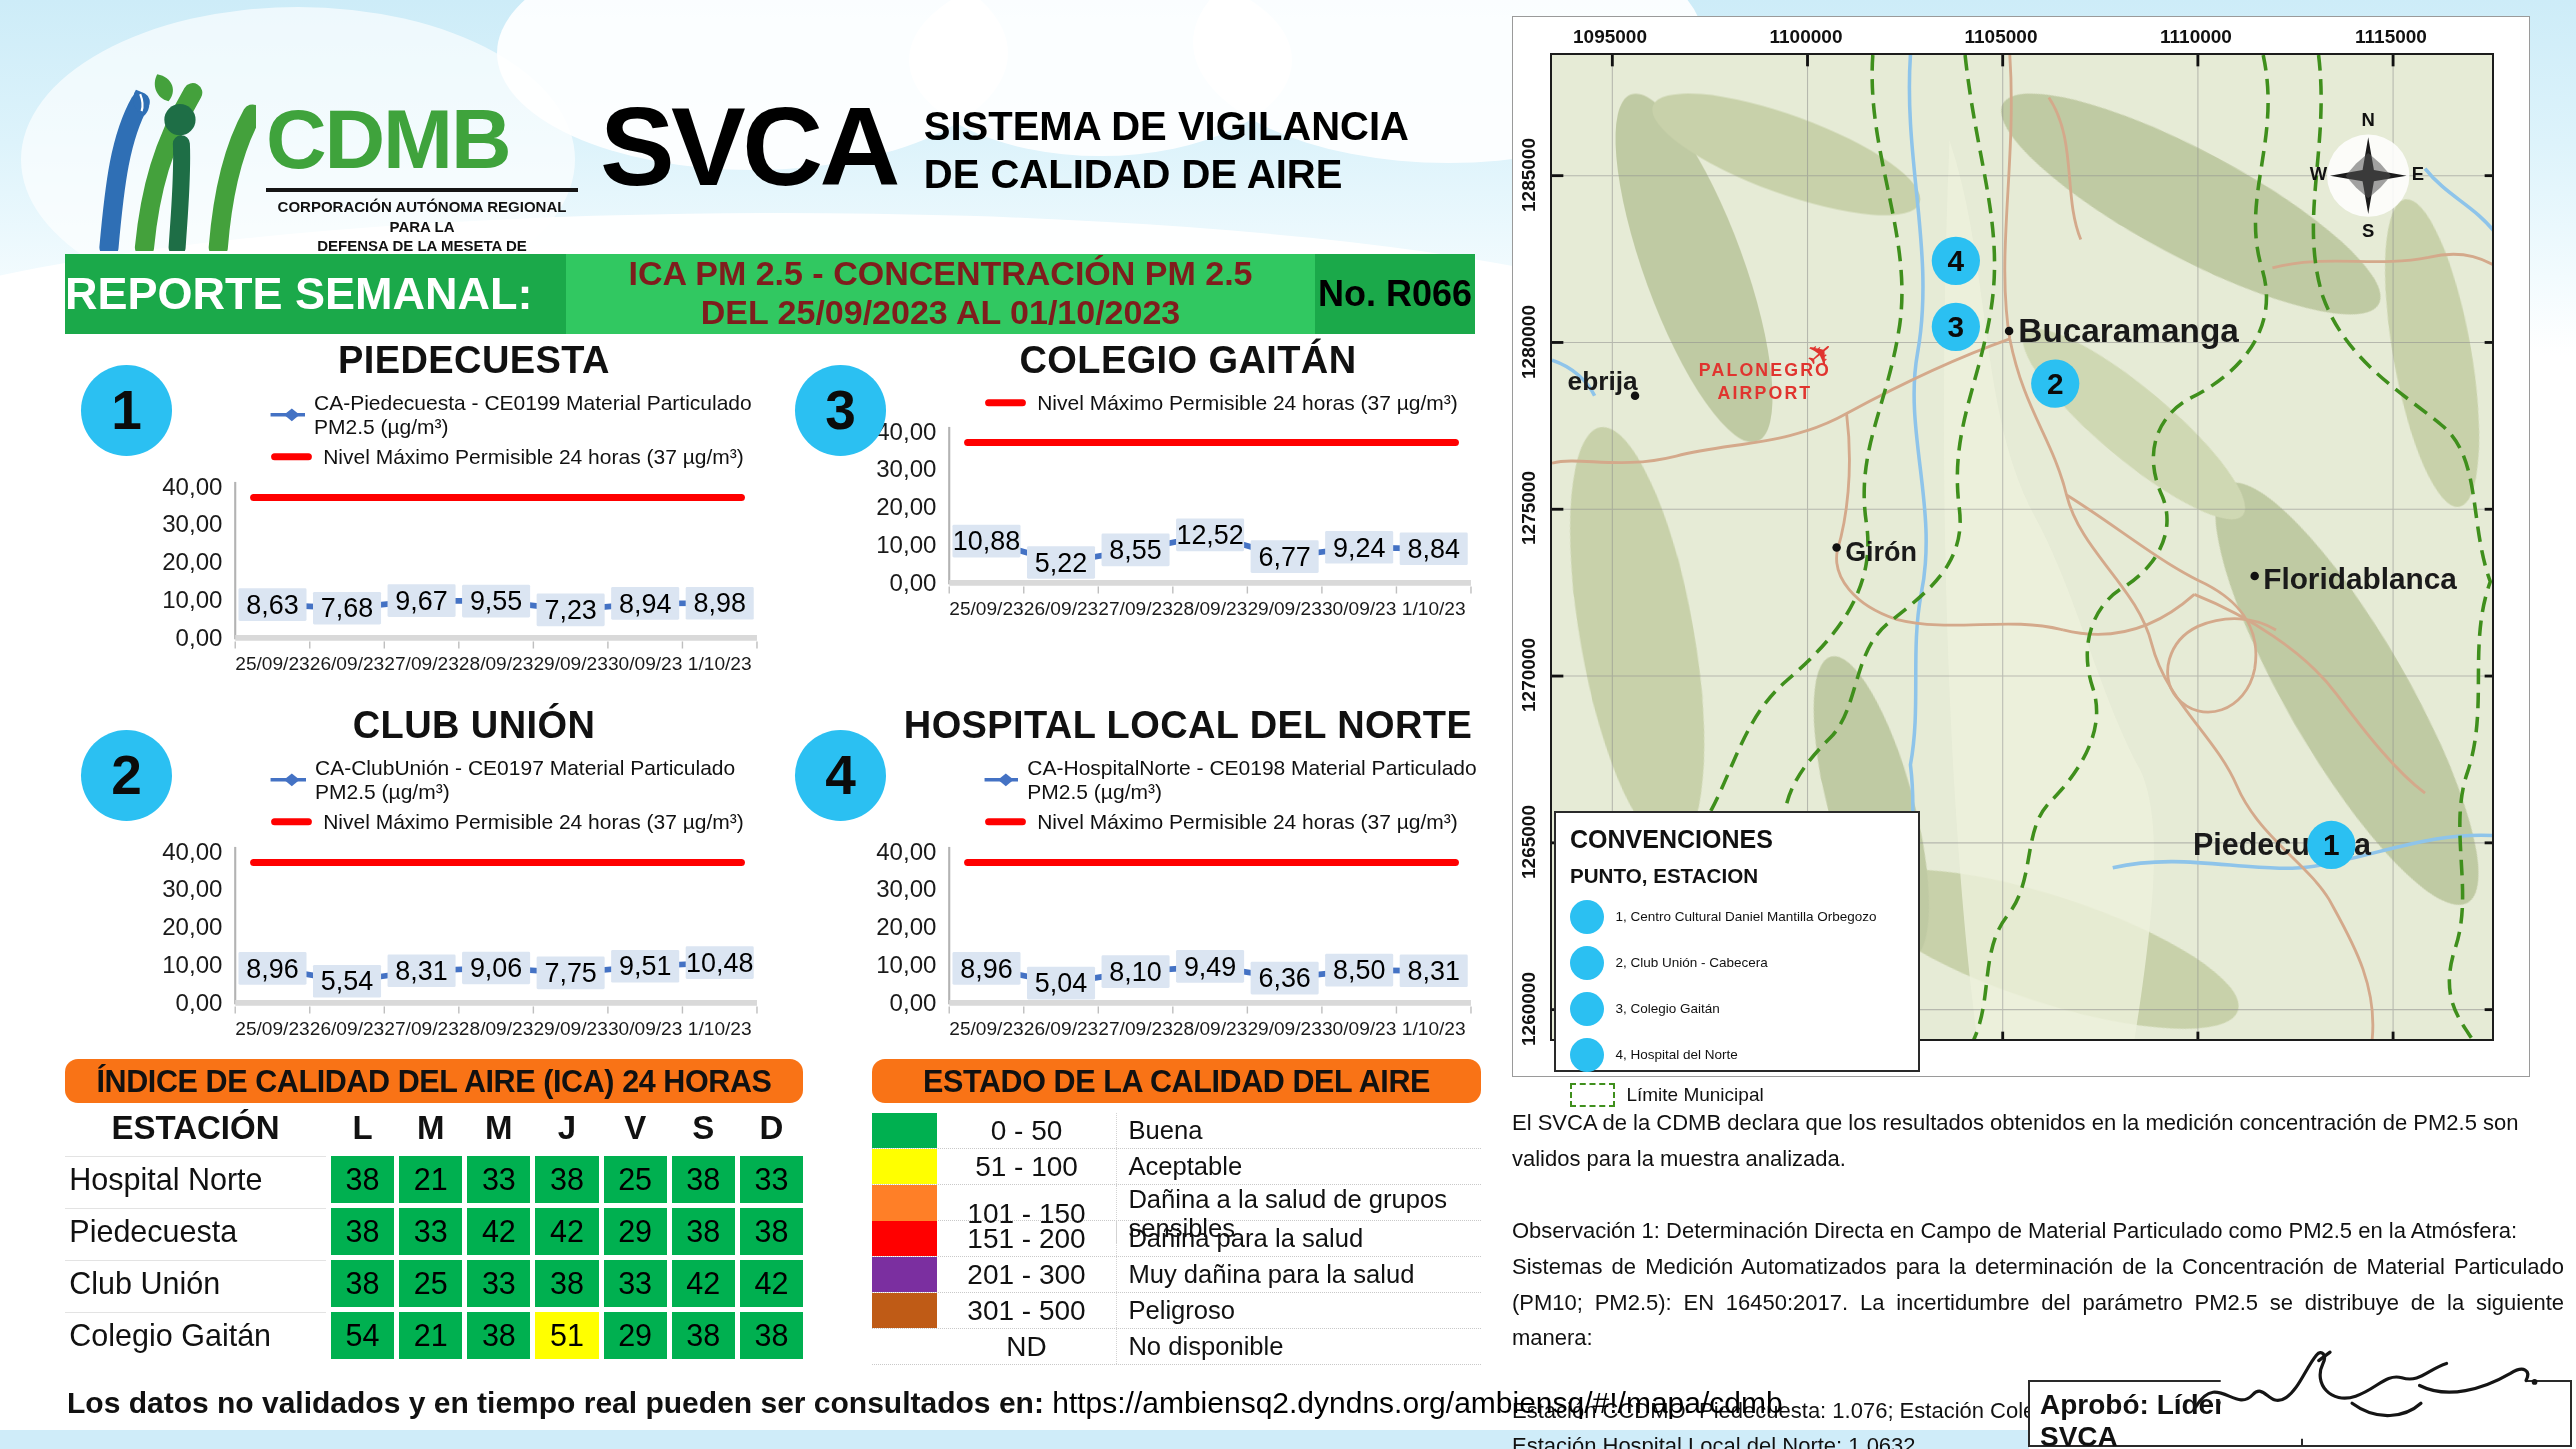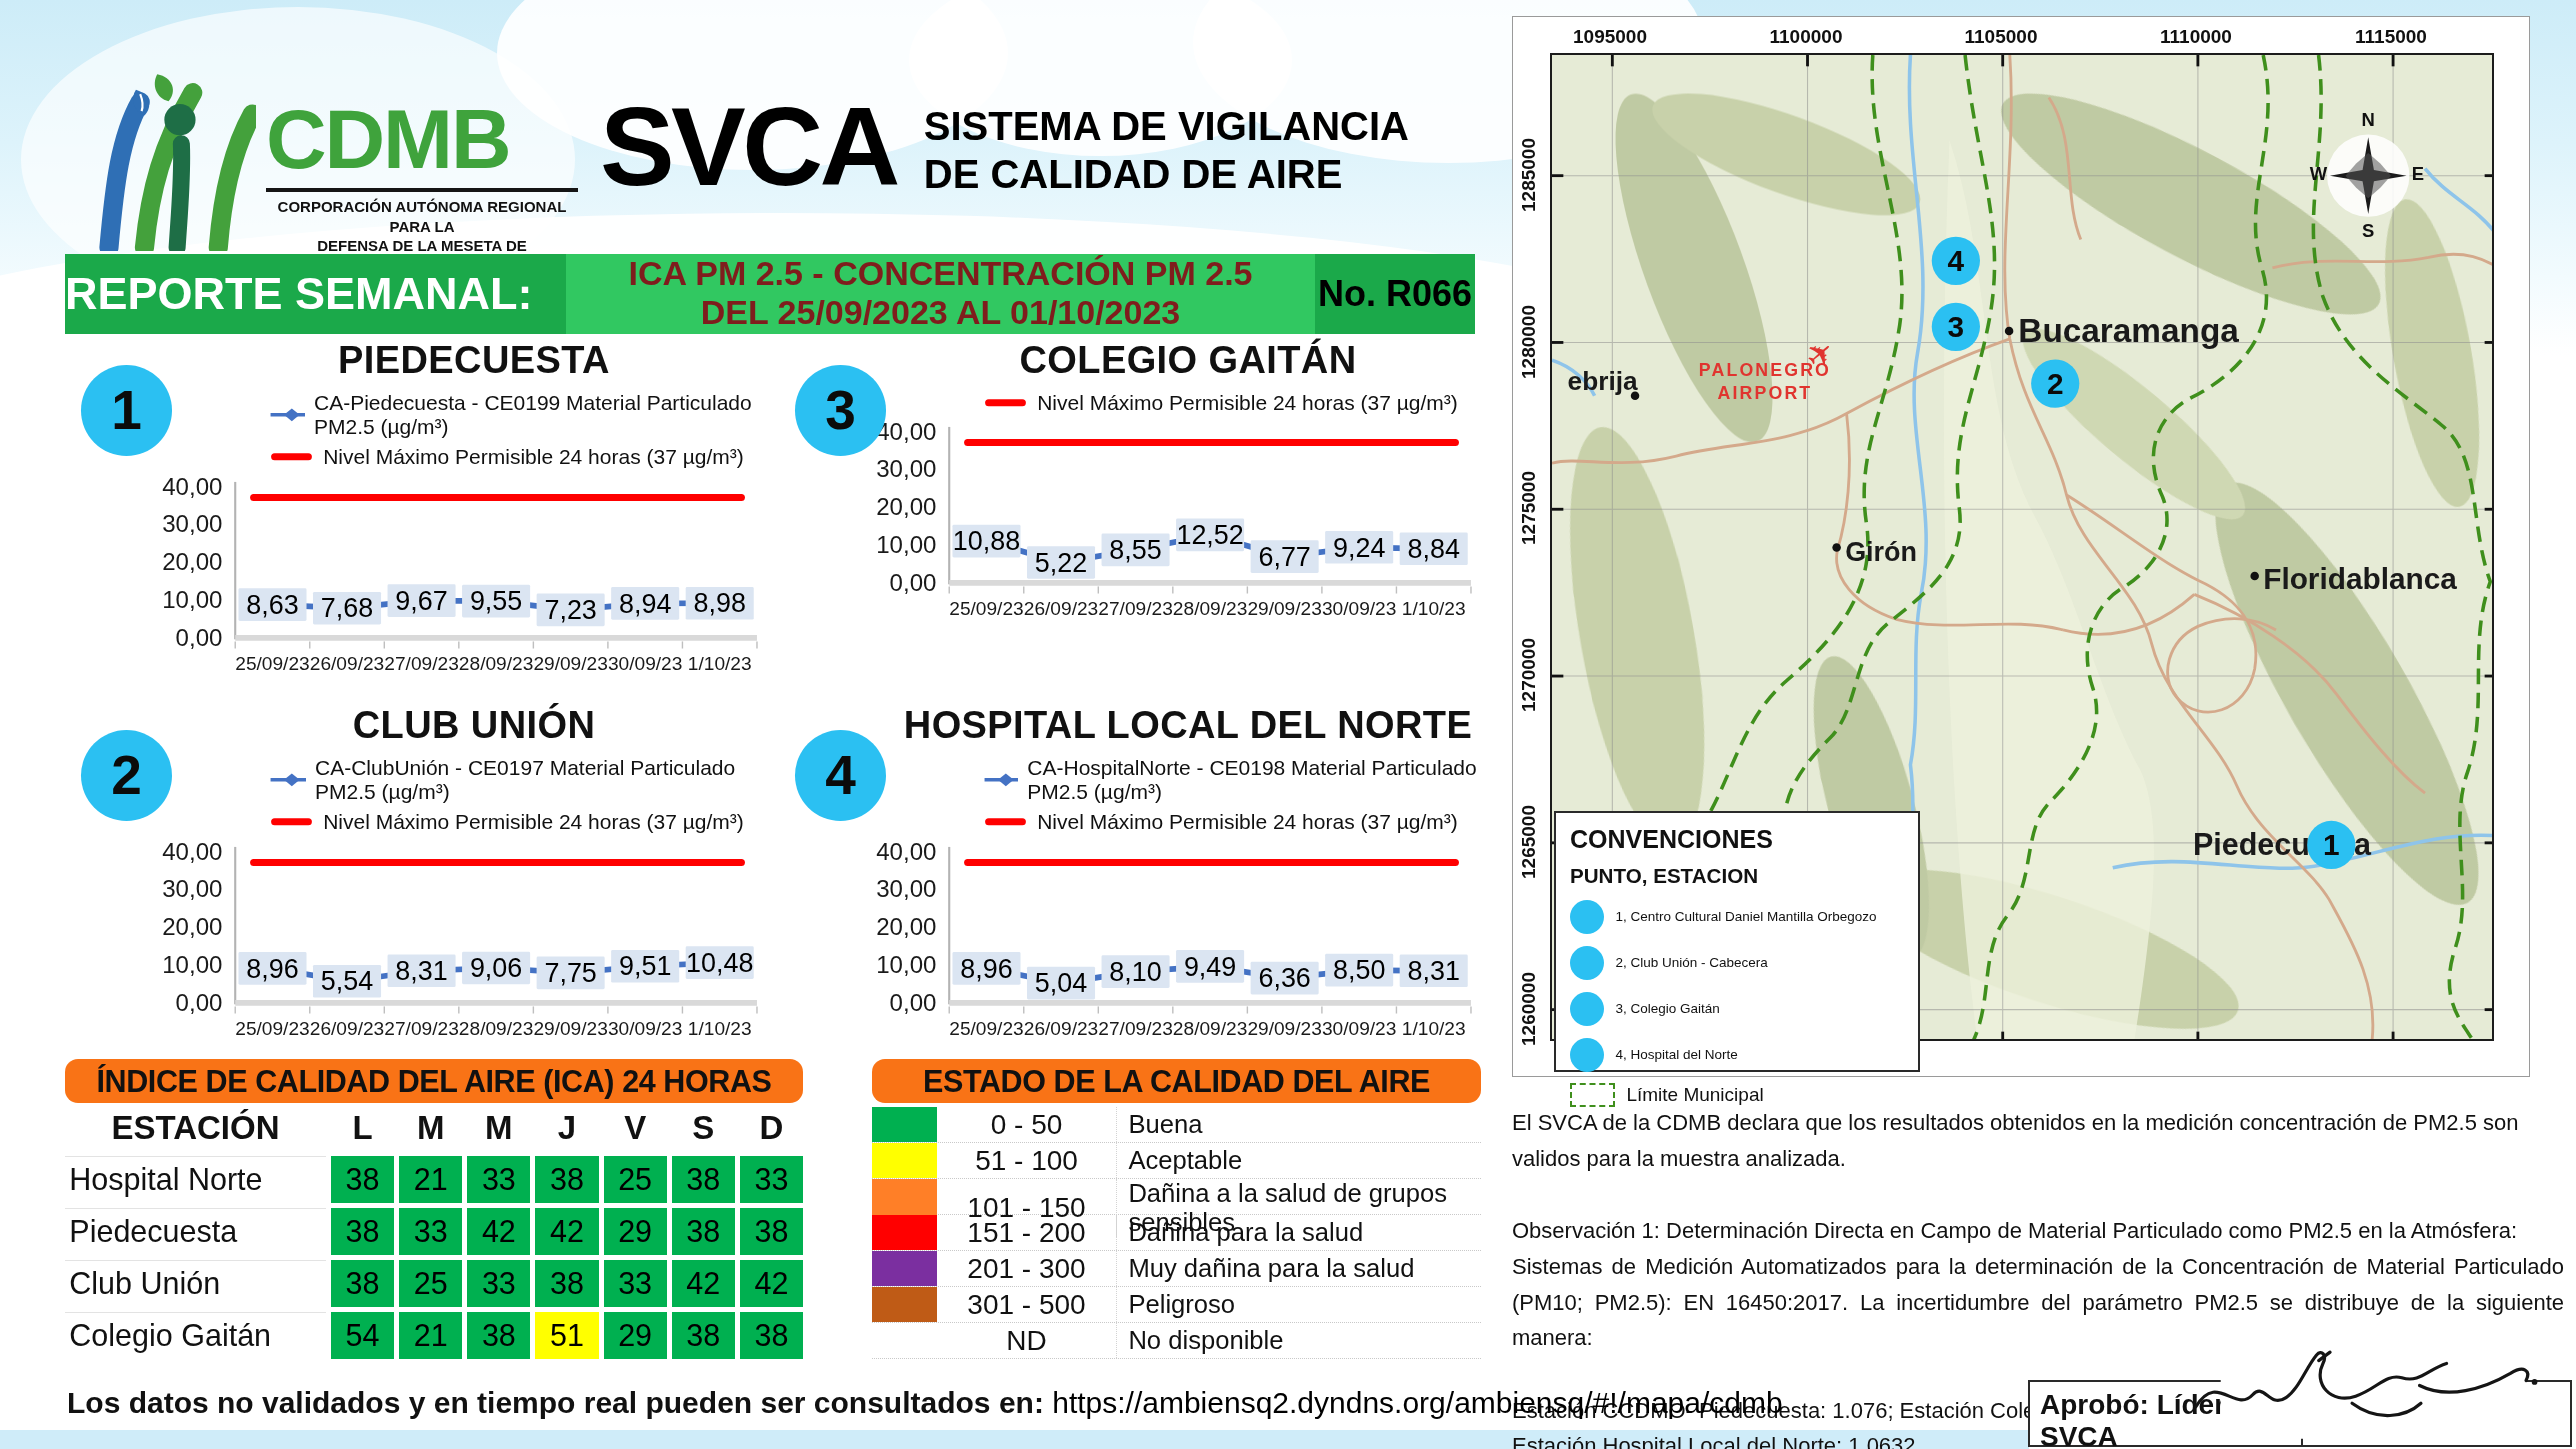--- a/index.html
+++ b/index.html
@@ -49,21 +49,21 @@
                  font-size:30.5px; font-weight:bold; letter-spacing:-0.4px;border-radius:13px; }
   .ica-grid { display:grid; grid-template-columns:261px repeat(7,1fr); gap:5px; margin-top:2.8px; }
   .ica-h { font-size:33px; font-weight:bold; display:flex; align-items:center; justify-content:center; height:45px; }
   .ica-h.first { justify-content:center; }
   .ica-station { font-size:30.5px; display:flex; align-items:center; height:47px; padding-left:4.3px;
                  border-top:1.4px solid #e3e3e3; }
   .ica-val { font-size:30.5px; display:flex; align-items:center; justify-content:center; height:47px; color:#000; }
 
   
   .estado { position:absolute; left:872px; top:1059px; width:609px; z-index:2; }
-  .estado-rows { margin-top:4px; }
+  .estado-rows { margin-top:10px; }
   .estado-row { display:grid; grid-template-columns:65px 179px 1fr; height:36px;
                 border-bottom:1.4px dotted #c9c9c9; align-items:stretch; }
   .estado-swatch { align-self:stretch; }
   .estado-range { display:flex; align-items:center; justify-content:center; font-size:28px; }
   .estado-label { display:flex; align-items:center; font-size:25.6px; padding-left:11.4px; border-left:1.4px dotted #d3d3d3; }
 
   
   .map-panel { position:absolute; left:1512px; top:16.3px; width:1018px; height:1061px;
                background:#ffffff; border:0.7px solid #9a9a9a; z-index:4; }
   .map-inner { position:absolute; left:37px; top:36px; width:944px; height:988px;

